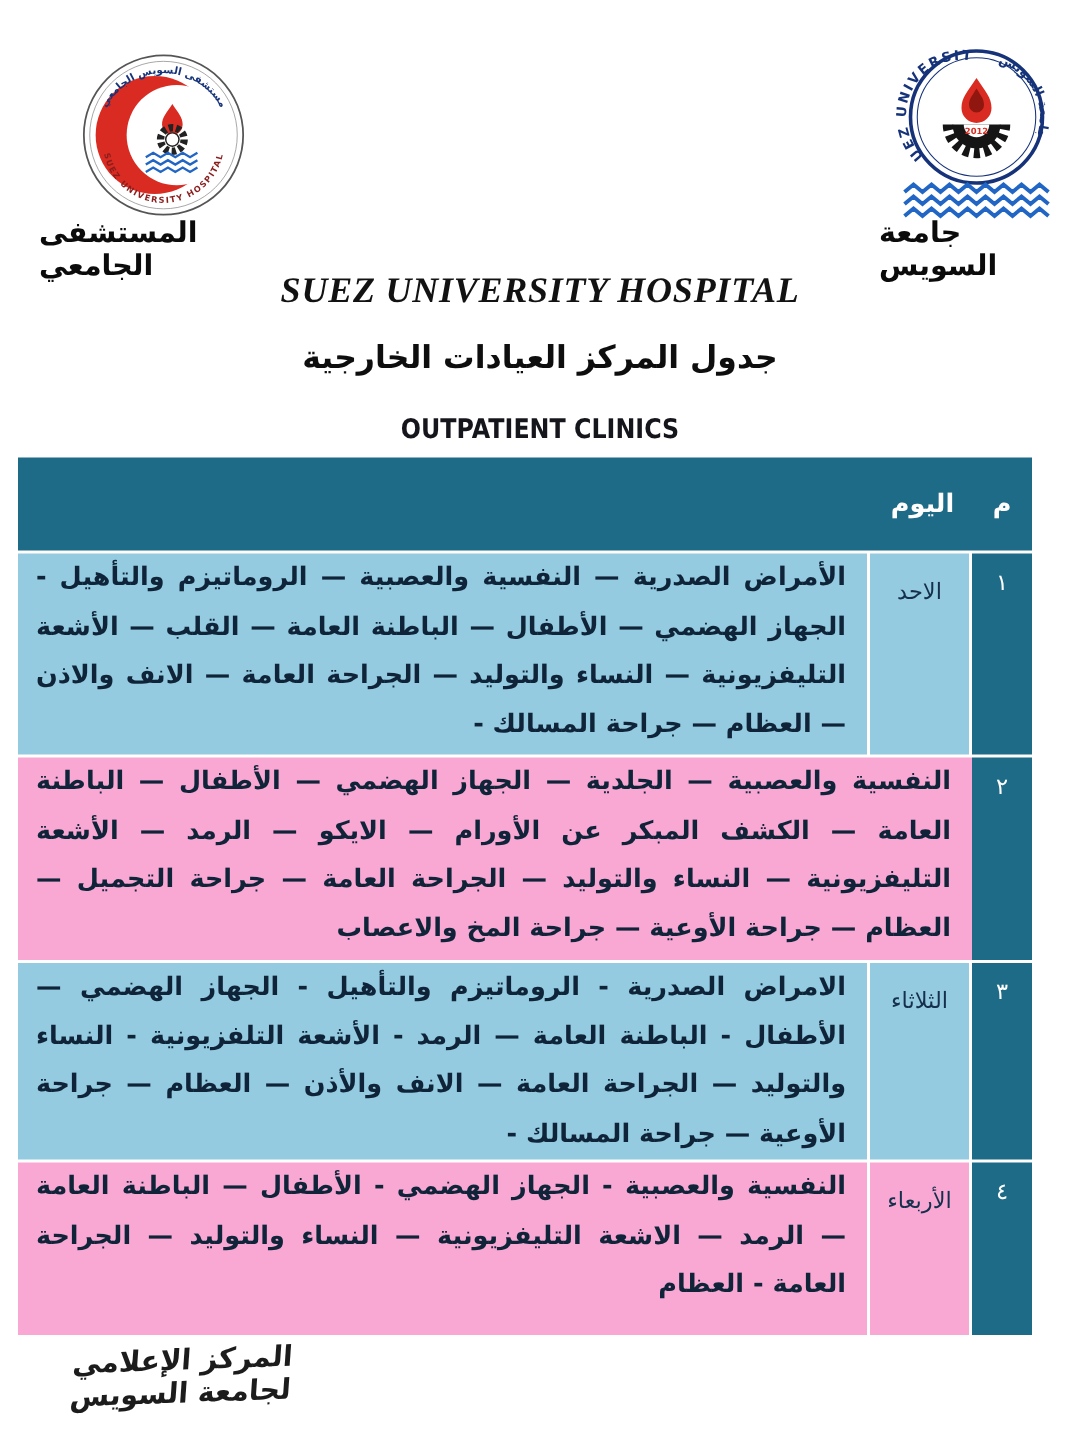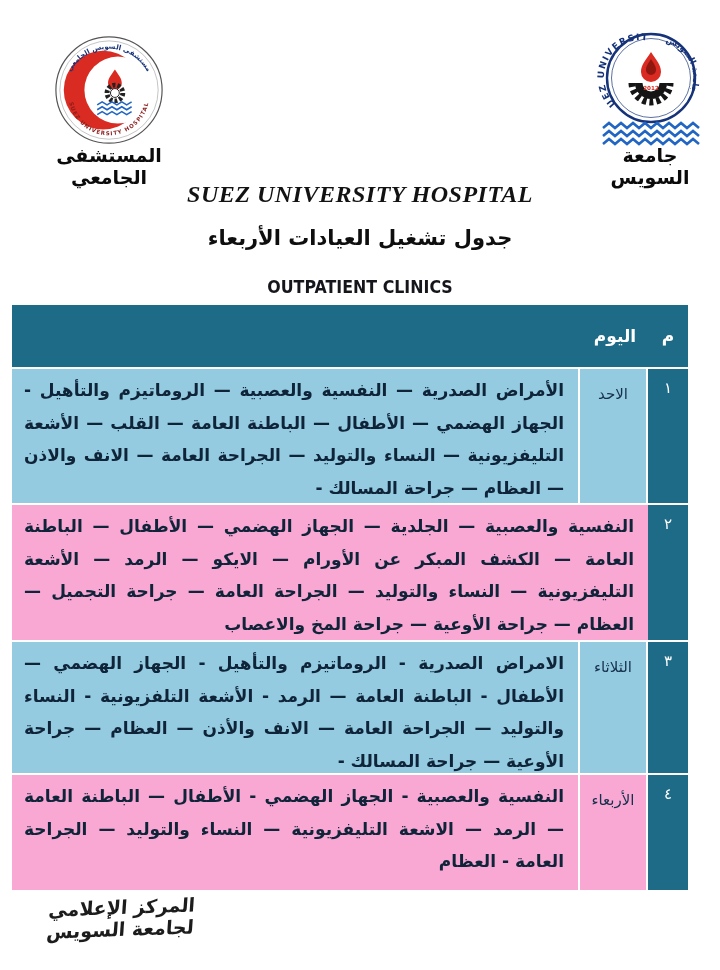--- a/index.html
+++ b/index.html
@@ -2,21 +2,21 @@
 <html lang="ar"><head>
 <meta charset="utf-8">
 <style>
   html,body{margin:0;padding:0;background:#fff;}
   .page{position:relative;width:720px;height:970px;background:#ffffff;overflow:hidden;
         font-family:"DejaVu Sans",sans-serif;color:#102a42;}
 
   
   .logo-left{position:absolute;left:48px;top:34px;width:122px;height:118px;}
   .logo-right{position:absolute;left:596px;top:28px;width:110px;height:120px;}
-  .seal-label{position:absolute;text-align:center;font-weight:bold;font-size:19px;color:#0b0b0b;}
+  .seal-label{position:absolute;font-weight:bold;font-size:19px;color:#0b0b0b;}
   .seal-label.hospital{left:26px;top:144px;width:166px;}
   .seal-label.university{left:586px;top:144px;width:128px;}
 
   
   .title-en{position:absolute;left:0;top:181px;width:100%;text-align:center;
             font-family:"Liberation Serif",serif;font-style:italic;font-weight:bold;
             font-size:24px;letter-spacing:.5px;color:#121212;}
   .title-ar{position:absolute;left:0;top:226px;width:100%;text-align:center;
             font-size:21px;font-weight:bold;color:#0e0e0e;direction:rtl;}
   .subtitle-en{position:absolute;left:0;top:276px;width:100%;text-align:center;
@@ -27,21 +27,21 @@
                 display:flex;flex-direction:column;background:#fff;}
   .thead{height:62px;background:#1d6b87;display:flex;align-items:center;color:#fff;}
   .th-num{width:40px;text-align:center;font-size:17px;font-weight:bold;}
   .th-day{width:66px;text-align:center;font-size:17px;font-weight:bold;}
   .th-clinic{flex:1;text-align:center;font-size:22px;font-weight:bold;letter-spacing:0;}
   .trow{display:flex;margin-top:2px;}
   .cell-num{width:40px;background:#1d6b87;color:#fff;text-align:center;
             padding-top:10px;font-size:15px;box-sizing:border-box;}
   .cell-day{width:66px;margin:0 2px;text-align:center;padding-top:16px;
             font-size:15px;color:#15304c;box-sizing:border-box;}
-  .cell-clinic{flex:1;padding:5px 14px 5px 12px;font-size:17px;font-weight:bold;
+  .cell-clinic{flex:1;padding:0 14px 5px 12px;font-size:17px;font-weight:bold;
             color:#0f2439;text-align:justify;line-height:1.92;box-sizing:border-box;}
   .row-odd  .cell-day,.row-odd  .cell-clinic{background:#94cbe0;}
   .row-even .cell-day,.row-even .cell-clinic{background:#f9a8d4;}
   .r1{height:134px}.r2{height:135px}.r3{height:131px}.r4{height:115px}
 
   
   .signature{position:absolute;left:26px;top:896px;width:190px;font-size:19px;
              font-weight:bold;color:#1c1c1c;direction:rtl;text-align:center;
              transform:rotate(-2deg) skewX(-6deg);}
 </style>
@@ -110,21 +110,21 @@
       <g stroke="#2166c4" stroke-width="2.6" fill="none">
         <polyline points="7,100 13,95 19,100 25,95 31,100 37,95 43,100 49,95 55,100 61,95 67,100 73,95 79,100 85,95 91,100 97,95 103,100"></polyline>
         <polyline points="7,108 13,103 19,108 25,103 31,108 37,103 43,108 49,103 55,108 61,103 67,108 73,103 79,108 85,103 91,108 97,103 103,108"></polyline>
         <polyline points="7,116 13,111 19,116 25,111 31,116 37,111 43,116 49,111 55,116 61,111 67,116 73,111 79,116 85,111 91,116 97,111 103,116"></polyline>
       </g>
     </svg>
   </div>
   <div class="seal-label university">جامعة السويس</div>
 
   <div class="title-en">SUEZ UNIVERSITY HOSPITAL</div>
-  <div class="title-ar">جدول تشغيل العيادات الأربعاء</div>
+  <div class="title-ar">جدول المركز العيادات الخارجية</div>
   <div class="subtitle-en">OUTPATIENT CLINICS</div>
 
   <div class="clinic-table">
     <div class="thead">
       <div class="th-num">م</div>
       <div class="th-day">اليوم</div>
     </div>
 
     <div class="trow r1 row-odd">
       <div class="cell-num">١</div>

